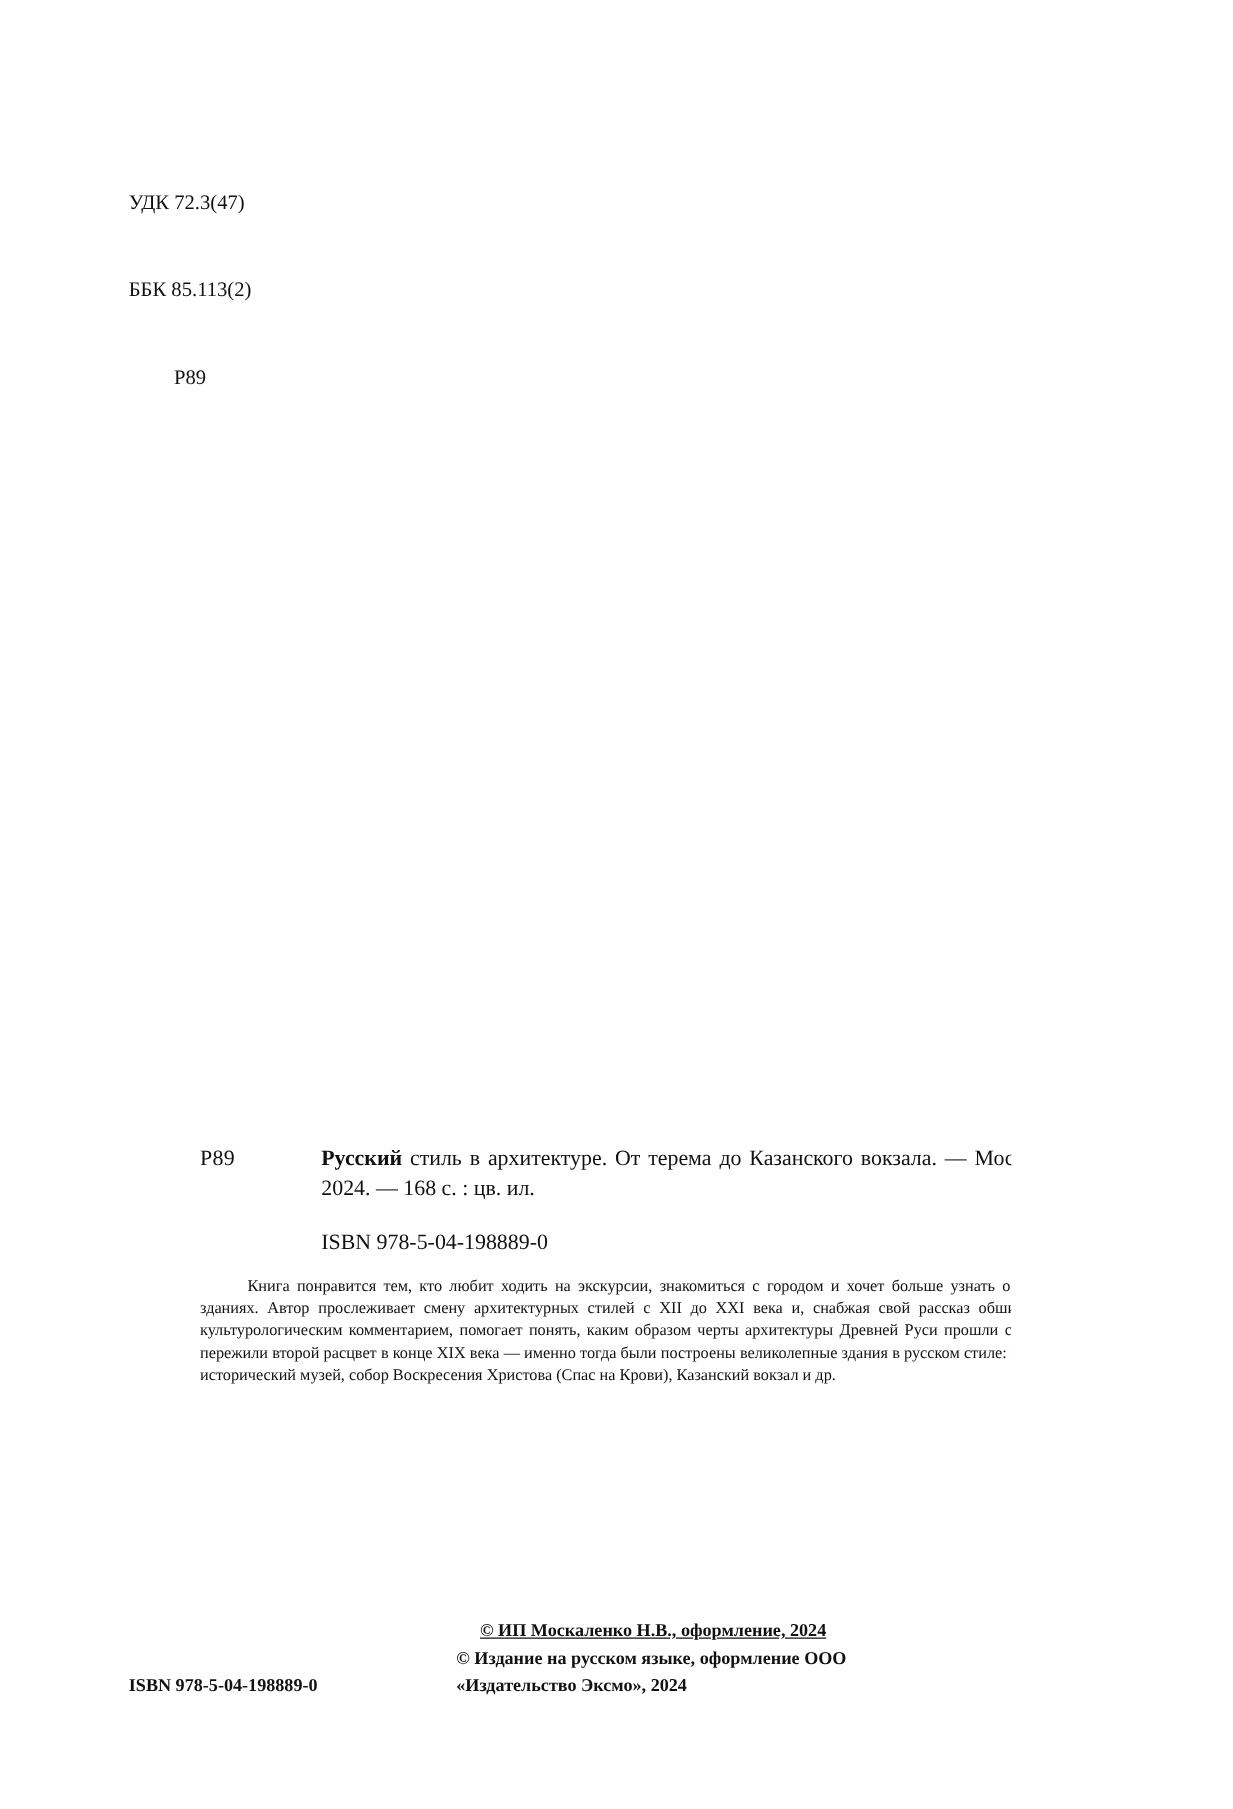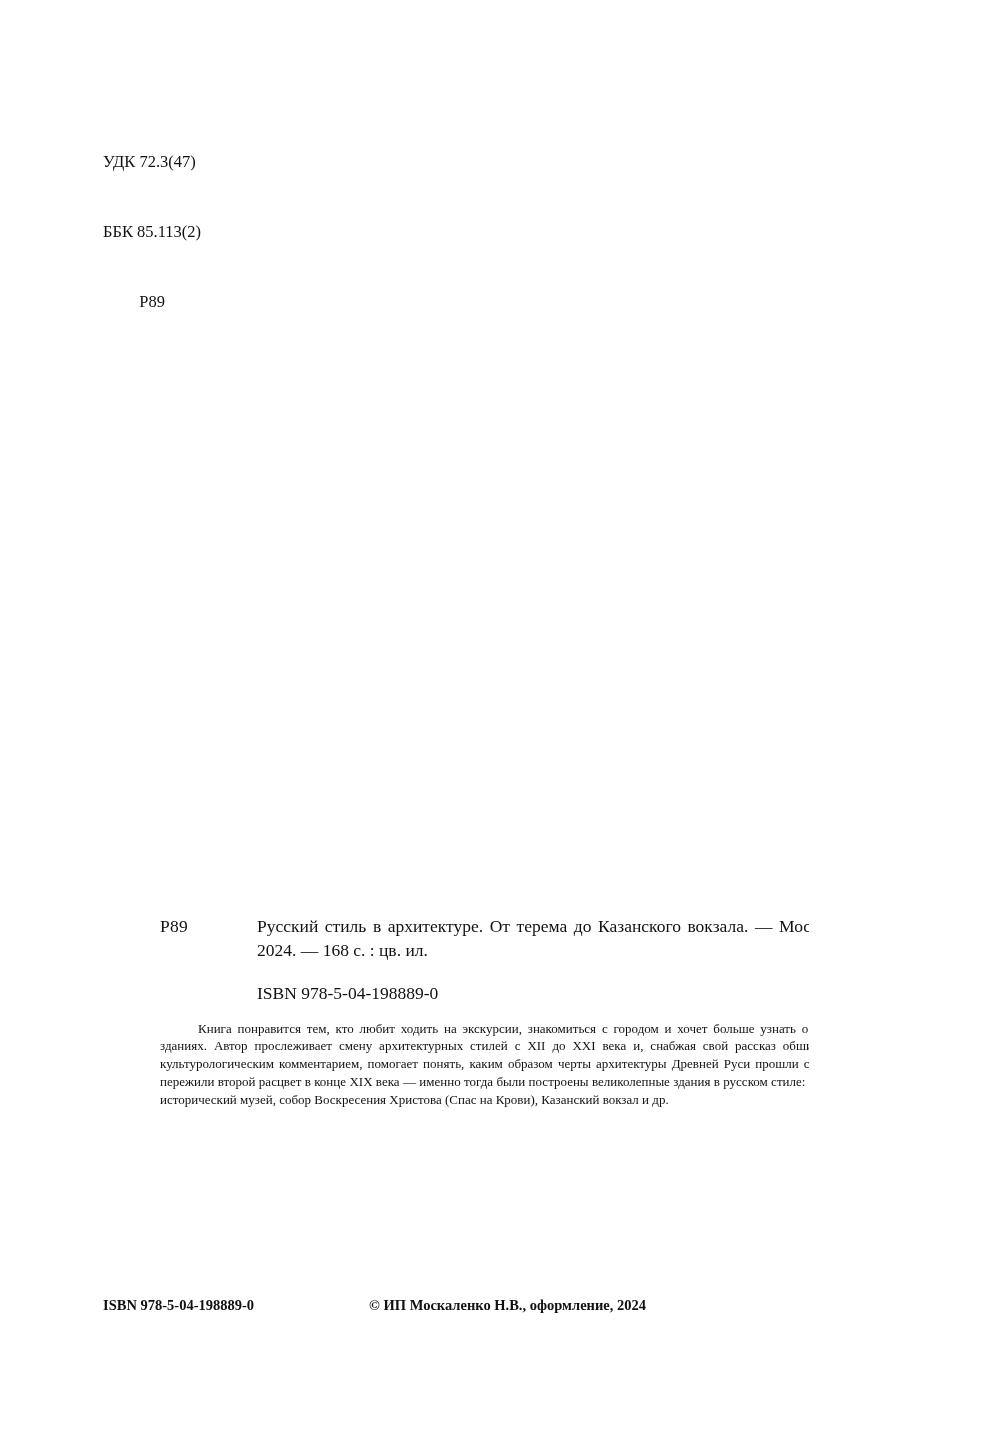--- a/index.html
+++ b/index.html
@@ -47,21 +47,21 @@
     position: absolute;
     left: 0;
     top: 0;
     font-size: 17.5px;
     letter-spacing: 0.3px;
   }
   .biblio-head-text {
     margin-left: 97px;
   }
   .biblio-head-text b {
-    font-weight: normal;
+    font-weight: bold;
   }
   .isbn-line {
     margin-left: 97px;
     margin-top: 20px;
     font-size: 17.5px;
   }
   .annotation {
     margin-top: 16px;
     font-size: 13px;
     line-height: 1.365;
@@ -94,21 +94,21 @@
   }
   .footer-isbn {
     width: 262px;
     flex: 0 0 262px;
     white-space: nowrap;
   }
   .footer-copy {
     flex: 1 1 auto;
   }
   .footer-copy .line { display: block; }
-  .footer-copy .line.first { margin-left: 4px; }
+  .footer-copy .line.first { margin-left: 19px; text-decoration: underline; }
 </style>
 </head>
 <body>
 
 <div class="page">
 
   <div class="udk-top">
     <span class="line">УДК 72.3(47)</span>
     <span class="line">ББК 85.113(2)</span>
     <span class="line center">Р89</span>
@@ -130,17 +130,18 @@
       <span class="line">ББК 85.113(2)</span>
     </div>
 
   </div>
 
   <div class="footer">
     <div class="footer-row">
       <div class="footer-isbn">ISBN 978-5-04-198889-0</div>
       <div class="footer-copy">
         <span class="line first">© ИП Москаленко Н.В., оформление, 2024</span>
+        <span class="line">© Издание на русском языке, оформление ООО «Издательство Эксмо», 2024</span>
       </div>
     </div>
   </div>
 
 </div>
 
 </body></html>

